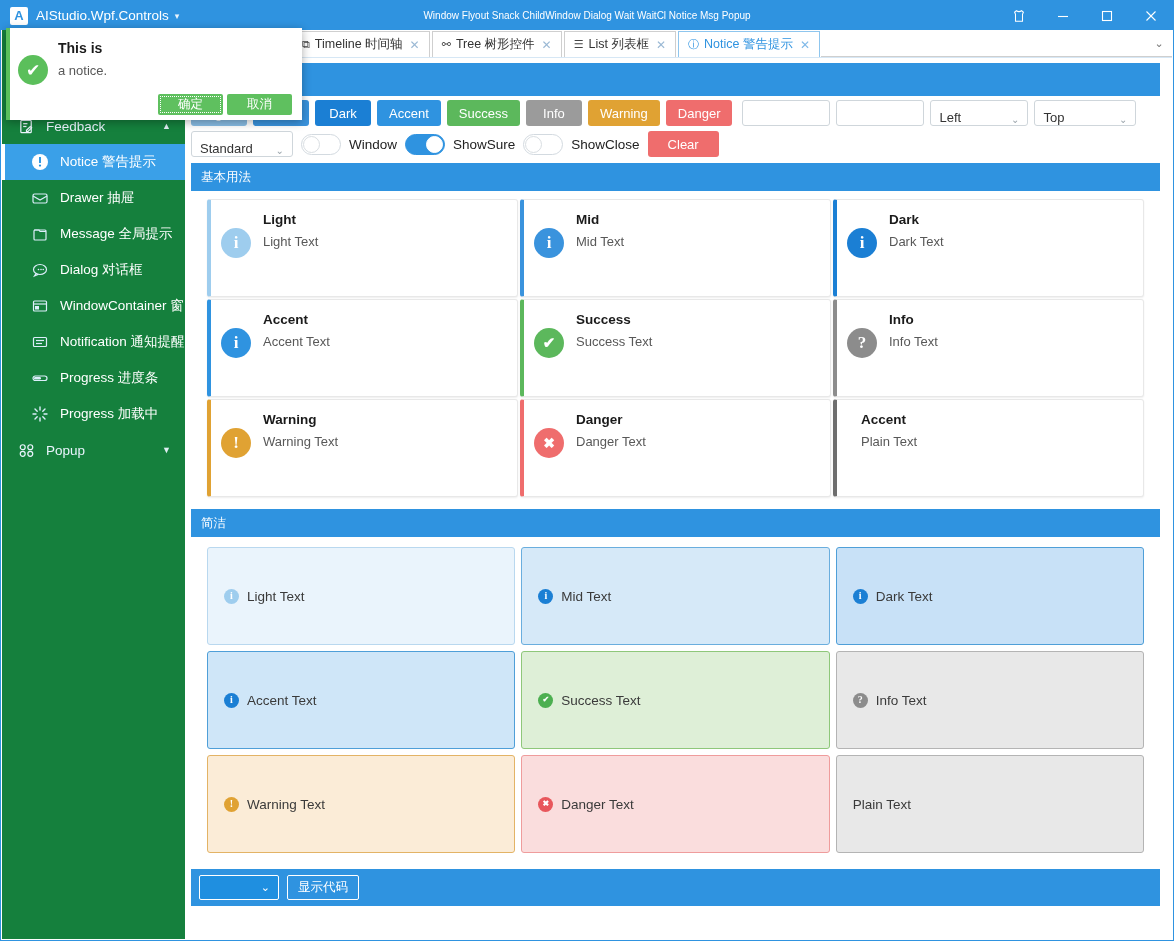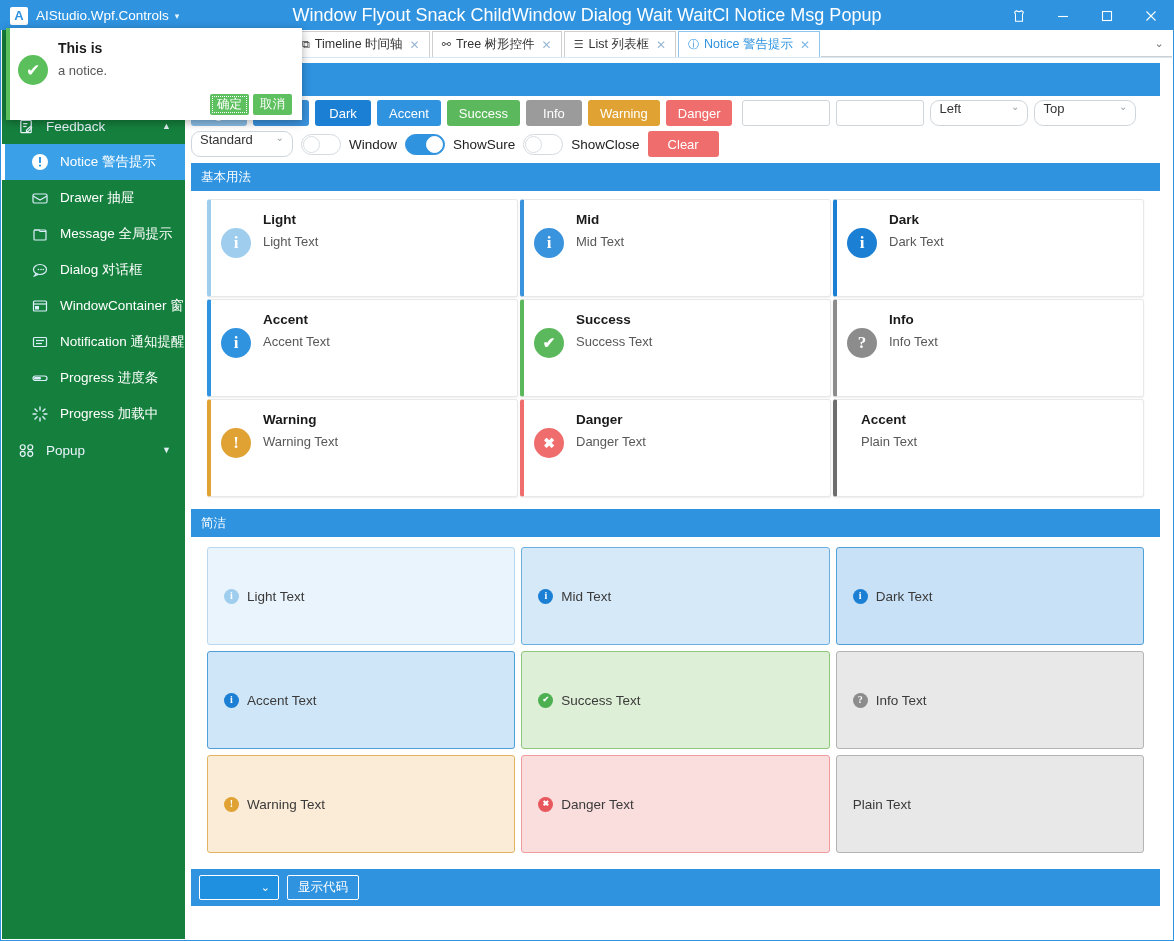--- a/index.html
+++ b/index.html
@@ -30,21 +30,21 @@
     display: flex; align-items: center; justify-content: center;
     line-height: 1;
   }
   .tb-appname {
     margin-left: 8px; font-size: 13.5px; color: #ffffff;
     display: flex; align-items: center; gap: 6px;
   }
   .tb-appname .caret { font-size: 9px; opacity: .9; }
   .tb-center {
     position: absolute; left: 0; right: 0; text-align: center;
-    font-size: 18px; color: #ffffff; pointer-events: none;
+    font-size: 10px; color: #ffffff; pointer-events: none;
   }
   .tb-right {
     margin-left: auto; display: flex; align-items: center; height: 29px; z-index: 3;
   }
   .tb-btn {
     width: 44px; height: 29px; display: flex; align-items: center; justify-content: center;
     color: #fff; font-size: 13px;
   }
   .tb-btn svg { display: block; }
 
@@ -103,22 +103,22 @@
     border: none; border-radius: 3px; color: #ffffff;
     font-size: 13px; font-family: inherit;
     display: inline-flex; align-items: center; justify-content: center;
     cursor: pointer;
   }
   .txtbox {
     height: 26px; width: 100px; border: 1px solid #cfd6db; border-radius: 3px;
     background: #fff; font-size: 13px; padding: 0 6px; font-family: inherit;
   }
   .combo {
-    height: 26px; border: 1px solid #cfd6db; border-radius: 9px; background: #fff;
-    font-size: 13px; display: inline-flex; align-items: flex-start;
+    height: 26px; border: 1px solid #cfd6db; border-radius: 3px; background: #fff;
+    font-size: 13px; display: inline-flex; align-items: flex-end;
     padding: 0 8px; color: #333; cursor: pointer; position: relative;
   }
   .combo .cv { flex: 1; }
   .combo .cchev { color: #9aa4ab; font-size: 10px; margin-left: 8px; }
   .toggle {
     width: 40px; height: 21px; border-radius: 11px; background: #ffffff;
     border: 1px solid #d3dae0; position: relative; cursor: pointer; flex: none;
   }
   .toggle .knob {
     position: absolute; top: 1px; left: 1px; width: 17px; height: 17px;
@@ -198,21 +198,21 @@
     color: #fff; display: flex; align-items: center; justify-content: center;
     font-size: 17px; flex: none; margin-top: 18px;
   }
   .popup .ptitle { font-size: 14px; font-weight: bold; color: #1b1b1b; }
   .popup .pbody { font-size: 13px; color: #585858; margin-top: 7px; }
   .popup .pbtns {
     position: absolute; right: 10px; bottom: 5px; display: flex; gap: 4px;
   }
   .popup .pbtn {
     background: #5fc05f; color: #ffffff; border: none; border-radius: 2px;
-    font-size: 12.5px; padding: 2px 7px; cursor: pointer; font-family: inherit;
+    font-size: 12.5px; padding: 2px 20px; cursor: pointer; font-family: inherit;
   }
   .popup .pbtn.focused { outline: 1px dotted #ffffff; outline-offset: -3px; }
 </style>
 </head>
 <body>
 
 <div class="app">
 
   <div class="titlebar">
     <div class="tb-logo">A</div>

